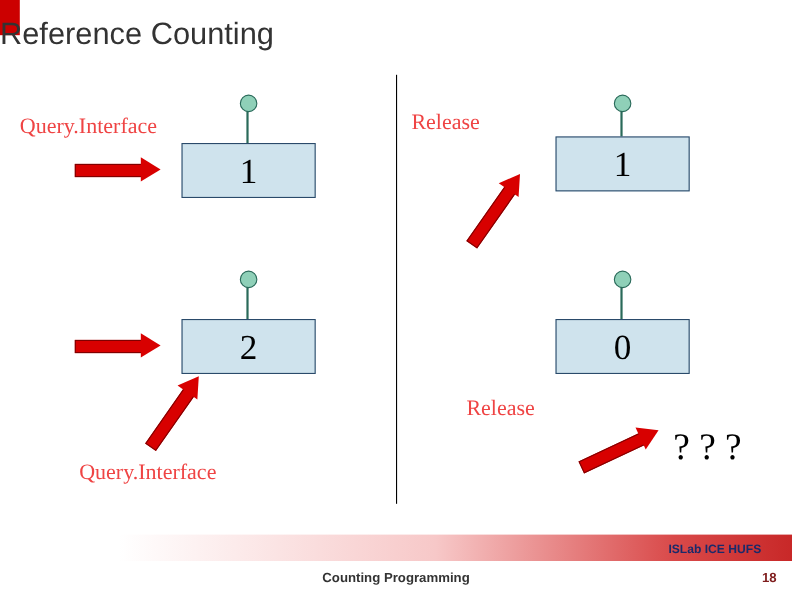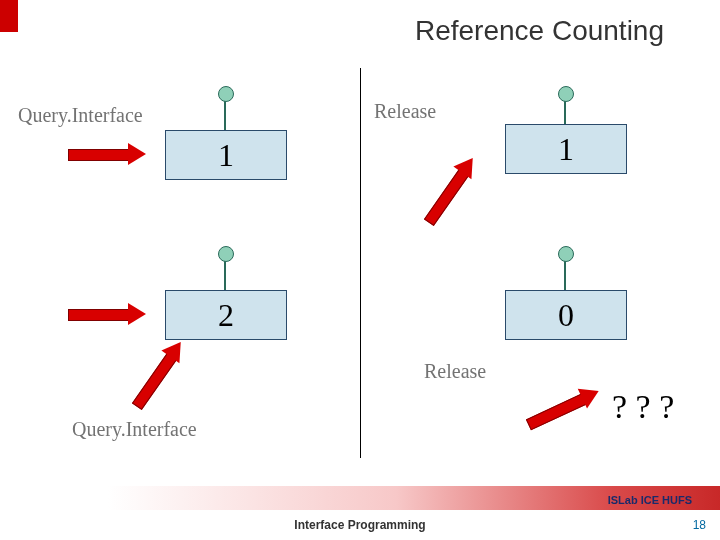--- a/index.html
+++ b/index.html
@@ -1,32 +1,32 @@
 <!DOCTYPE html>
 <html><head>
 <meta charset="utf-8">
 <style>
 html,body{margin:0;padding:0;width:720px;height:540px;font-family:Verdana,Geneva,sans-serif;overflow:hidden;}
 .slide{position:relative;width:720px;height:540px;background:#fff;}
 .accent-bar{position:absolute;left:0;top:0;width:18px;height:32px;background:#c00;}
-.title{position:absolute;top:15px;left:0;width:664px;text-align:right;font-size:28px;color:#333;}
+.title{position:absolute;top:15px;left:0;width:664px;text-align:left;font-size:28px;color:#333;}
 .midline{position:absolute;left:360px;top:68px;width:0;height:390px;border-left:1px solid #000;}
 .box{position:absolute;width:120px;height:48px;background:#cfe3ed;border:1px solid #2a4a6a;font-family:'Times New Roman',serif;font-size:32px;display:flex;align-items:center;justify-content:center;}
 .lolli{position:absolute;width:2px;height:30px;background:#2a6a5a;}
 .lolli::before{content:"";position:absolute;top:-14px;left:-6px;width:14px;height:14px;border-radius:50%;background:#8fd0b8;border:1px solid #2a6a5a;}
-.lbl{position:absolute;font-family:'Times New Roman',serif;font-size:20px;color:#737373;}
+.lbl{position:absolute;font-family:'Times New Roman',serif;font-size:20px;color:#ef4444;}
 .qmark{position:absolute;font-family:'Times New Roman',serif;font-size:34px;color:#000;}
 .arrow{position:absolute;transform-origin:left center;}
 .arrow .shaft{position:absolute;left:0;top:-5px;height:10px;background:#d80000;border:1px solid #800000;}
 .arrow .head{position:absolute;width:0;height:0;top:-11px;border-top:11px solid transparent;border-bottom:11px solid transparent;border-left:18px solid #d80000;}
 .arrow .head::after{content:"";position:absolute;top:-11px;left:-18px;width:0;height:0;border-top:11px solid transparent;border-bottom:11px solid transparent;border-left:18px solid transparent;}
 .footer-grad{position:absolute;left:0;bottom:30px;width:720px;height:24px;background:linear-gradient(to right,#fff 0%,#fff 15%,#f7c8c8 55%,#d94a4a 85%,#c82828 100%);}
 .footer-lab{position:absolute;right:28px;bottom:34px;font-size:11px;font-weight:bold;color:#1a2a6a;}
 .footer-sub{position:absolute;left:0;bottom:8px;width:720px;text-align:center;font-size:12px;color:#333;font-weight:bold;}
-.footer-num{position:absolute;right:14px;bottom:8px;font-size:12px;color:#0369a1;font-weight:normal;margin-top:16px;}
+.footer-num{position:absolute;right:14px;bottom:8px;font-size:12px;color:#7f1d1d;font-weight:bold;margin-top:16px;}
 </style>
 </head>
 <body>
 
 <div class="slide">
   <div class="accent-bar"></div>
   <div class="title">Reference Counting</div>
   <div class="midline"></div>
 
   <div class="lbl" style="left:18px;top:104px">Query.Interface</div>
@@ -61,15 +61,15 @@
     <div class="shaft" style="width:60px"></div>
       <div class="head" style="left:60px"></div>
   </div>
   <div class="arrow" style="left:528px;top:424px;transform:rotate(-25deg)">
     <div class="shaft" style="width:60px"></div>
       <div class="head" style="left:60px"></div>
   </div>
 
   <div class="footer-grad"></div>
   <div class="footer-lab">ISLab ICE HUFS</div>
-  <div class="footer-sub">Interface Programming</div>
+  <div class="footer-sub">Counting Programming</div>
   <div class="footer-num">18</div>
 </div>
 
 </body></html>

